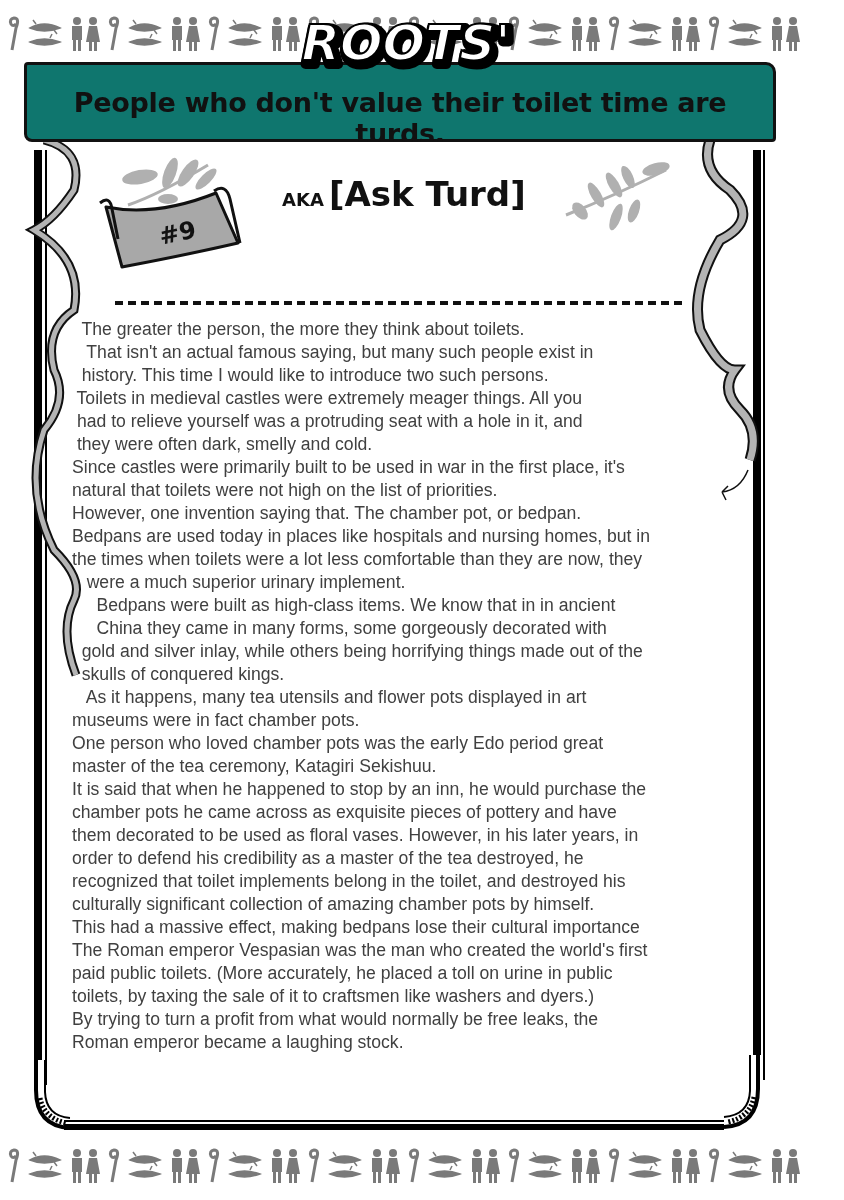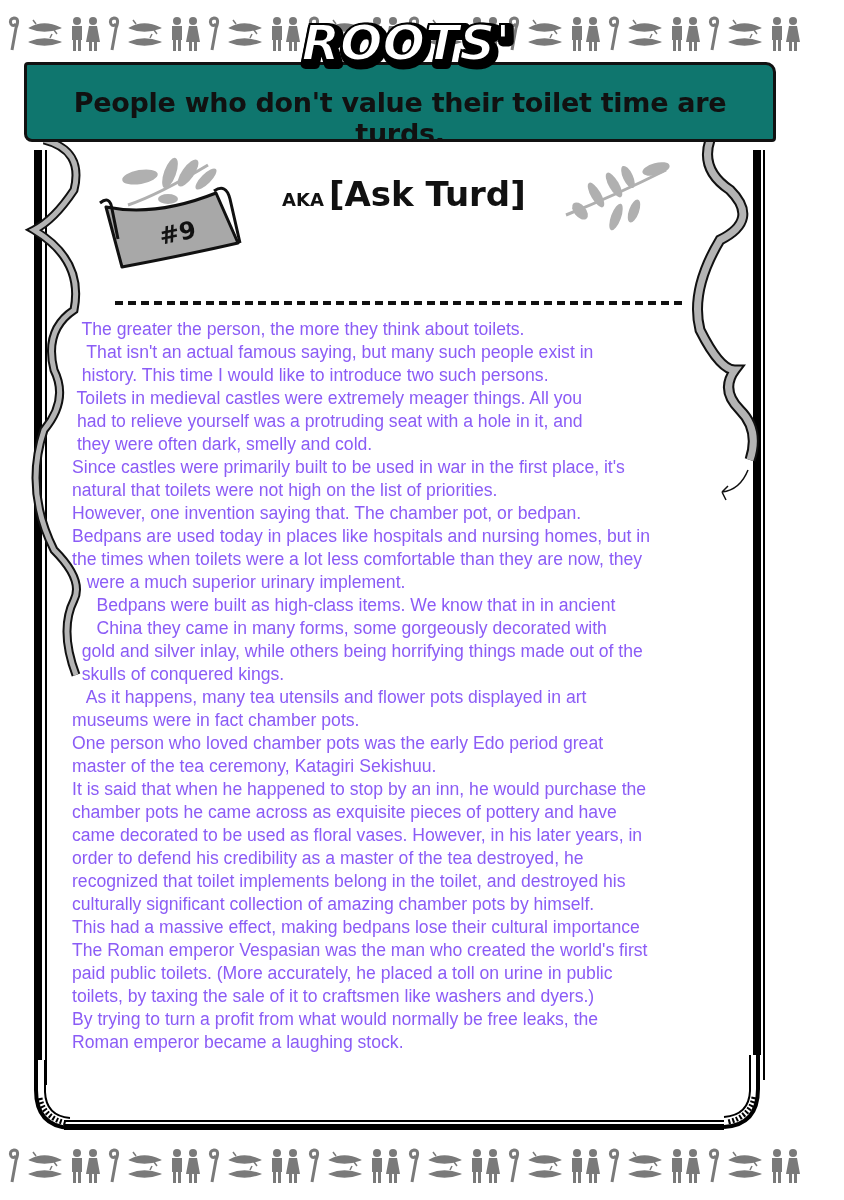--- a/index.html
+++ b/index.html
@@ -21,21 +21,21 @@
   .logo { position: absolute; left: 296px; top: 8px; width: 220px; height: 70px; }
 
   .white-panel { position: absolute; left: 86px; top: 142px; width: 612px; height: 20px; background: #fff; }
 
   .aka { position: absolute; left: 282px; top: 174px; font-family: "DejaVu Sans", sans-serif; color: #111; }
   .aka-small { font-size: 18px; font-weight: bold; vertical-align: baseline; }
   .aka-big { font-size: 34px; font-weight: bold; }
 
   .dash-line { position: absolute; left: 115px; top: 301px; width: 568px; height: 4px; background-image: repeating-linear-gradient(to right, #111 0 8px, transparent 8px 13px); }
 
-  .body-text { position: absolute; left: 72px; top: 318px; width: 660px; font-family: "Liberation Sans", sans-serif; font-size: 17.6px; line-height: 23px; color: #8b5cf6; }
+  .body-text { position: absolute; left: 72px; top: 318px; width: 660px; font-family: "Liberation Sans", sans-serif; font-size: 17.6px; line-height: 23px; color: #404040; }
   .body-text .line { white-space: pre; height: 23px; }
 </style>
 </head>
 <body>
 
 <div class="glyph-strip top">
     <span class="glyph-unit" style="margin-right: 6px;">
       <svg width="14" height="36" viewBox="0 0 14 36">
         <path d="M4 34 L8 12 Q12 2 6 2 Q1 3 3 8 Q5 11 8 8" fill="none" stroke="#7a7a7a" stroke-width="3"></path>
       </svg>
@@ -499,21 +499,21 @@
     <div class="line">     Bedpans were built as high-class items. We know that in in ancient</div>
     <div class="line">     China they came in many forms, some gorgeously decorated with</div>
     <div class="line">  gold and silver inlay, while others being horrifying things made out of the</div>
     <div class="line">  skulls of conquered kings.</div>
     <div class="line">   As it happens, many tea utensils and flower pots displayed in art</div>
     <div class="line">museums were in fact chamber pots.</div>
     <div class="line">One person who loved chamber pots was the early Edo period great</div>
     <div class="line">master of the tea ceremony, Katagiri Sekishuu.</div>
     <div class="line">It is said that when he happened to stop by an inn, he would purchase the</div>
     <div class="line">chamber pots he came across as exquisite pieces of pottery and have</div>
-    <div class="line">came decorated to be used as floral vases. However, in his later years, in</div>
+    <div class="line">them decorated to be used as floral vases. However, in his later years, in</div>
     <div class="line">order to defend his credibility as a master of the tea destroyed, he</div>
     <div class="line">recognized that toilet implements belong in the toilet, and destroyed his</div>
     <div class="line">culturally significant collection of amazing chamber pots by himself.</div>
     <div class="line">This had a massive effect, making bedpans lose their cultural importance</div>
     <div class="line">The Roman emperor Vespasian was the man who created the world's first</div>
     <div class="line">paid public toilets. (More accurately, he placed a toll on urine in public</div>
     <div class="line">toilets, by taxing the sale of it to craftsmen like washers and dyers.)</div>
     <div class="line">By trying to turn a profit from what would normally be free leaks, the</div>
     <div class="line">Roman emperor became a laughing stock.</div>
   </div>

